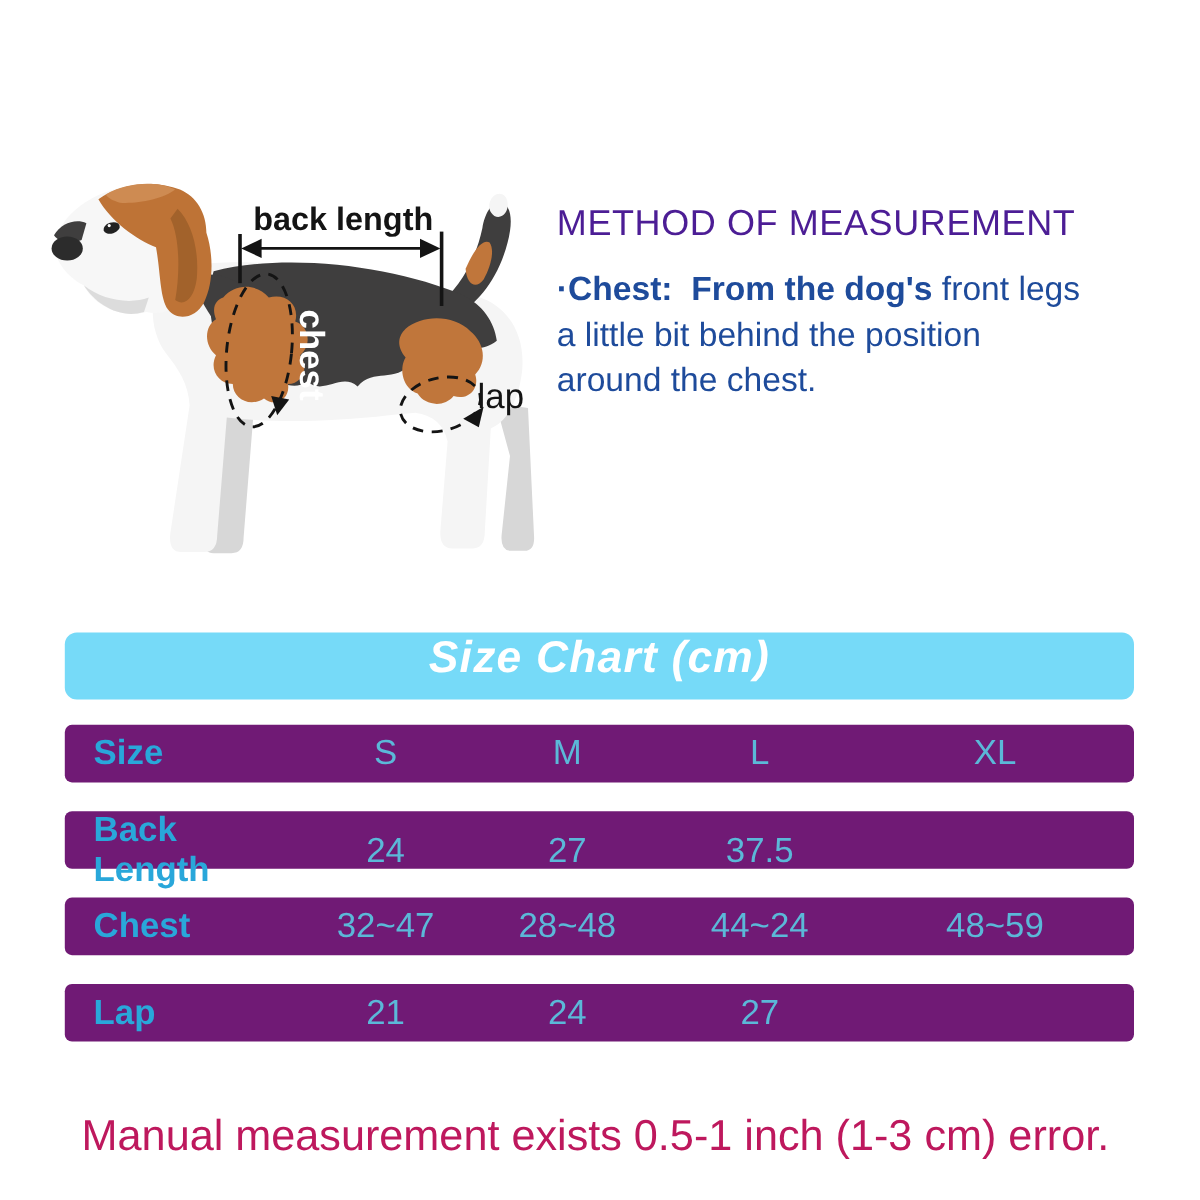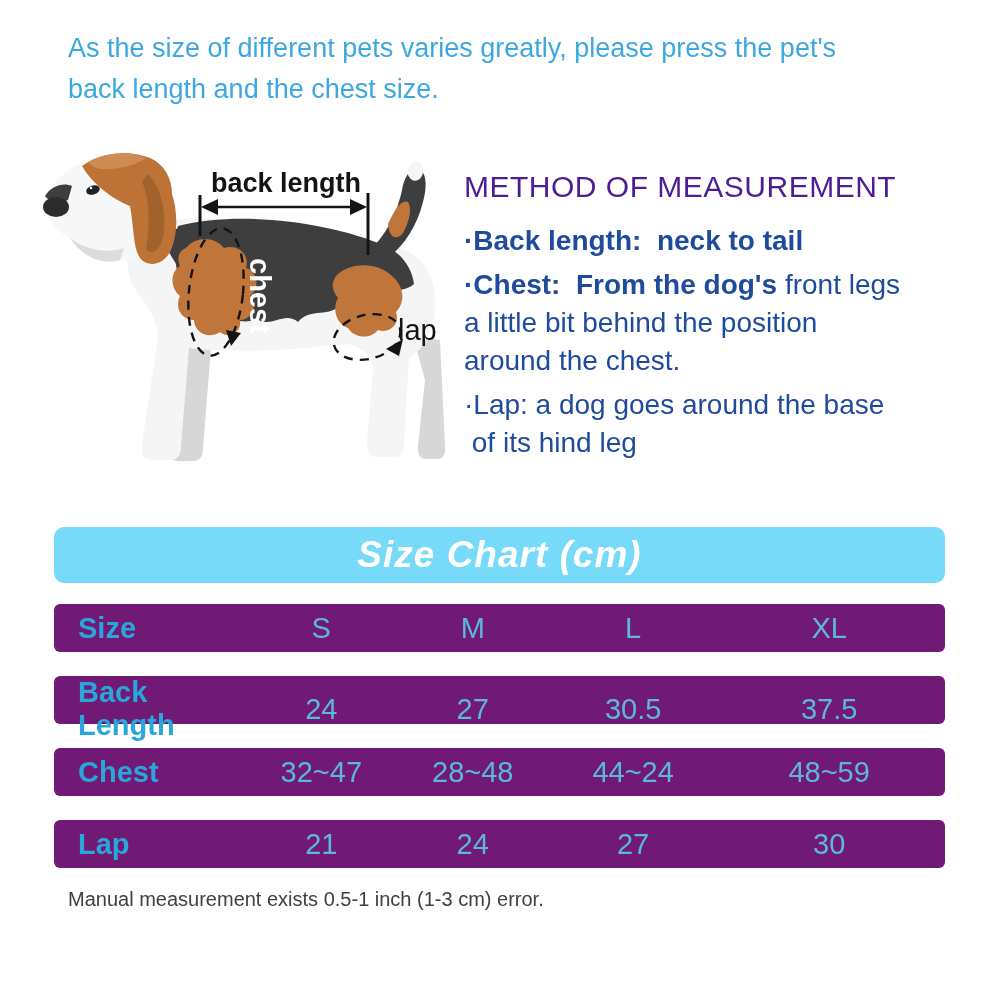--- a/index.html
+++ b/index.html
@@ -21,48 +21,46 @@
     letter-spacing:0.5px;color:#4c1d95;
   }
   .method p{
     margin:0 0 6px 0;font-size:28px;line-height:38px;
     white-space:pre-line;
   }
   .bold{font-weight:bold;}
   .chart-header{
     position:absolute;left:54px;top:527px;width:891px;height:56px;
     background:#76daf8;border-radius:10px;
-    display:flex;align-items:center;justify-content:center;
+    display:flex;justify-content:center;
   }
   .chart-header span{
     color:#ffffff;font-size:37px;font-weight:bold;font-style:italic;
     letter-spacing:1px;
   }
   .table{position:absolute;left:54px;top:604px;width:891px;}
   .trow{
     display:grid;grid-template-columns:22% 16% 18% 18% 26%;
     align-items:center;height:48px;margin-bottom:24px;
     background:#701a75;border-radius:6px;
   }
   .tlabel{
     padding-left:24px;font-size:29px;font-weight:bold;color:#29a7da;
   }
   .tval{text-align:center;font-size:29px;color:#5bb8d8;}
   .footer{
-    position:absolute;left:68px;top:888px;width:900px;
-    font-size:20px;color:#404040;margin:0;
+    position:absolute;left:68px;top:925px;width:900px;
+    font-size:36px;color:#be185d;margin:0;
   }
 </style>
 </head>
 <body>
 
 <div class="page">
 
-  <p class="intro">As the size of different pets varies greatly, please press the pet's
-back length and the chest size.</p>
 
   <div class="figure">
     <svg viewBox="0 0 440 360" width="440" height="360" xmlns="http://www.w3.org/2000/svg">
       <g>
 
         <path fill="#d7d7d7" d="M146,198 L139,306 q-1,15 9,15 h15 q10,0 10,-13 l8,-100 Z"></path>
         <path fill="#d7d7d7" d="M383,196 l12,44 -7,66 q-1,13 8,13 h11 q9,0 8,-13 l-5,-106 Z"></path>
 
         <path fill="#f5f5f5" d="M104,90 C94,110 95,136 108,154 C119,168 127,180 128,198 L112,304 q-2,16 9,16 h19 q11,0 11,-14 l8,-98 C192,212 244,212 294,206 L316,204 C331,206 340,214 343,228 L337,302 q-1,15 10,15 h17 q10,0 10,-14 l5,-86 C392,212 402,194 405,170 C408,142 396,116 368,107 L250,88 C200,76 130,74 104,90 Z"></path>
 
@@ -101,58 +99,53 @@
 
         <ellipse cx="337" cy="197" rx="34" ry="22" fill="none" stroke="#141414" stroke-width="2.4" stroke-dasharray="9 7" transform="rotate(-14 337 197)"></ellipse>
         <path fill="#141414" d="M356,209 l17,-10 -4,17 Z"></path>
         <text x="368" y="200" font-size="29" fill="#141414">lap</text>
       </g>
     </svg>
   </div>
 
   <div class="method">
     <h2>METHOD OF MEASUREMENT</h2>
-    <p class="bold">·Back length:&nbsp; neck to tail</p>
     <p><span class="bold">·Chest:&nbsp; From the dog's</span><span> front legs
 a little bit behind the position
 around the chest.</span></p>
-    <p>·Lap: a dog goes around the base
-&nbsp;of its hind leg</p>
   </div>
 
   <div class="chart-header">
     <span>Size Chart (cm)</span>
   </div>
 
   <div class="table" id="size-table">
       <div class="trow">
         <div class="tlabel">Size</div>
         <div class="tval">S</div>
         <div class="tval">M</div>
         <div class="tval">L</div>
         <div class="tval">XL</div>
       </div>
       <div class="trow">
         <div class="tlabel">Back Length</div>
         <div class="tval">24</div>
         <div class="tval">27</div>
-        <div class="tval">30.5</div>
         <div class="tval">37.5</div>
       </div>
       <div class="trow">
         <div class="tlabel">Chest</div>
         <div class="tval">32~47</div>
         <div class="tval">28~48</div>
         <div class="tval">44~24</div>
         <div class="tval">48~59</div>
       </div>
       <div class="trow">
         <div class="tlabel">Lap</div>
         <div class="tval">21</div>
         <div class="tval">24</div>
         <div class="tval">27</div>
-        <div class="tval">30</div>
       </div>
     </div>
 
   <p class="footer">Manual measurement exists 0.5-1 inch (1-3 cm) error.</p>
 
 </div>
 
 </body></html>

